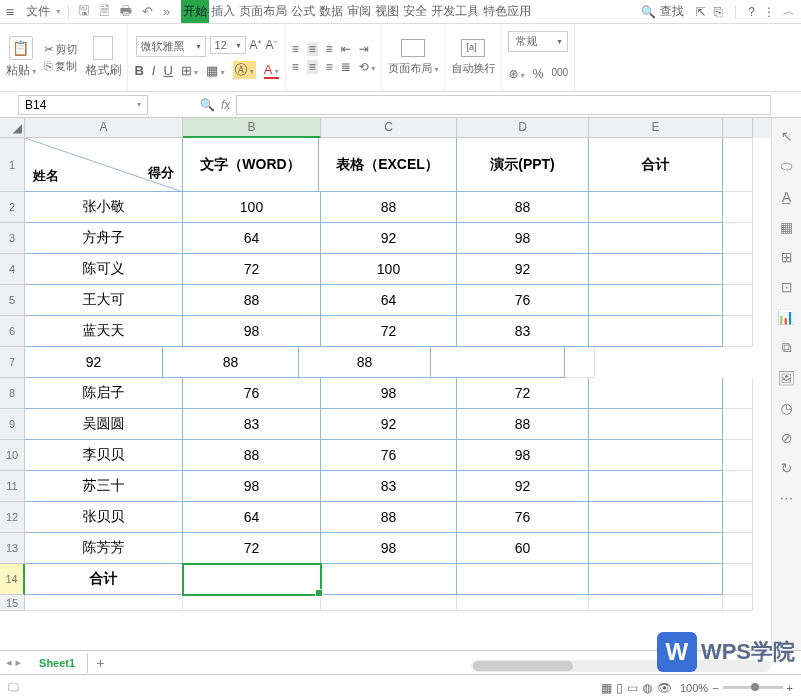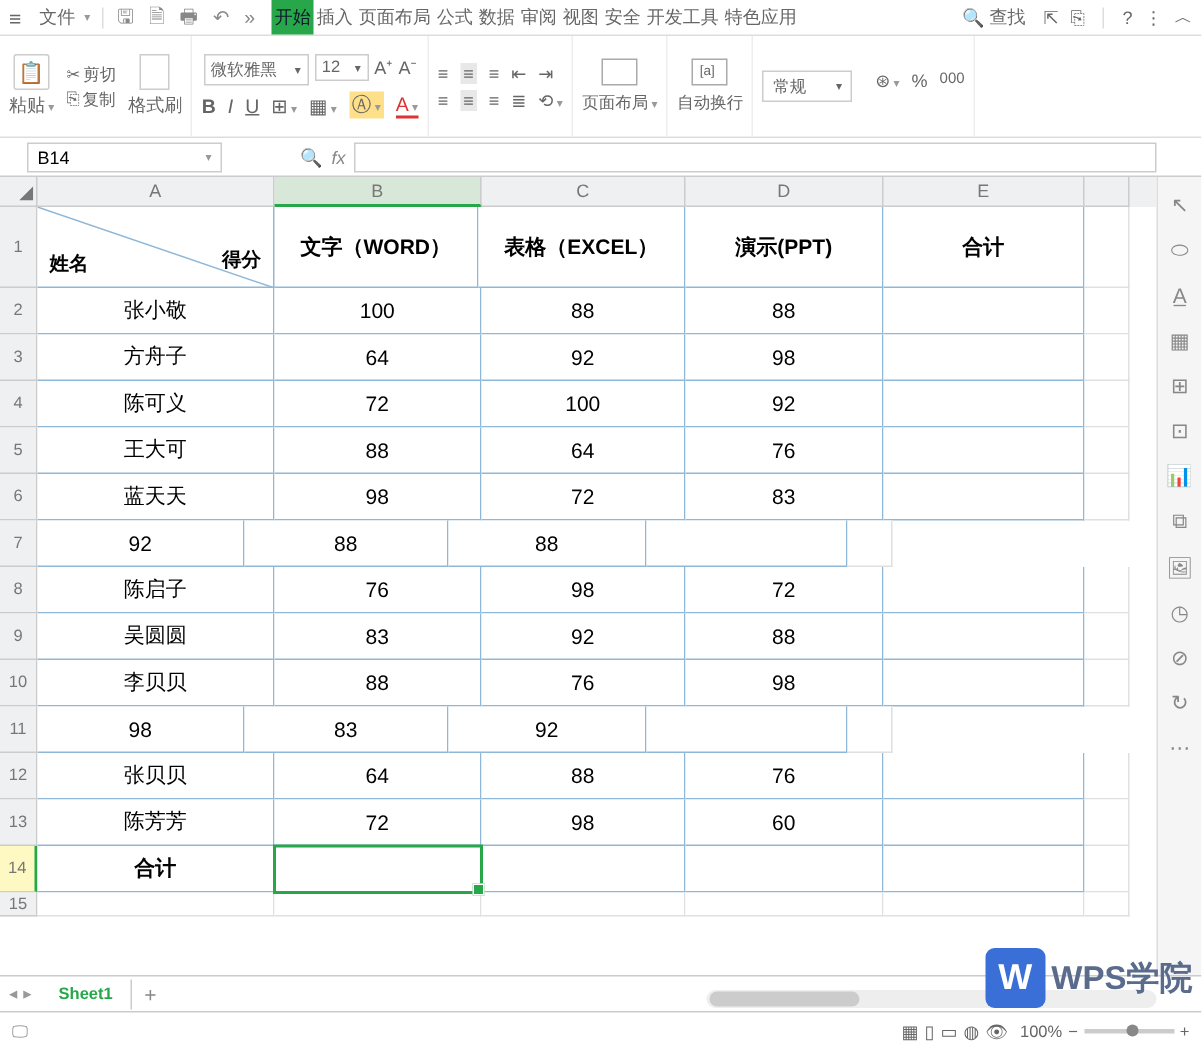--- a/index.html
+++ b/index.html
@@ -30,21 +30,21 @@
 .font-row { display: flex; align-items: flex-start; gap: 4px; margin-bottom: 4px; }
 .font-select { border: 1px solid #ccc; background: #fff; padding: 2px 4px; font-size: 11px; min-width: 70px; display:flex;justify-content:space-between;align-items:center;}
 .size-select { border: 1px solid #ccc; background: #fff; padding: 2px 4px; font-size: 11px; min-width: 36px; display:flex;justify-content:space-between;align-items:center;}
 .font-btns { display: flex; gap: 8px; font-size: 13px; align-items: center; }
 .format-btn { cursor: default; }
 .align-grid { display: flex; flex-direction: column; gap: 4px; }
 .align-row { display: flex; gap: 8px; font-size: 12px; }
 .lbl-with-arrow::after { content: " ▾"; font-size: 8px; color: #999; }
 .merge-block, .wrap-block { display: flex; flex-direction: column; align-items: center; font-size: 11px; gap: 4px;}
 .merge-icon, .wrap-icon { width: 24px; height: 18px; border: 1px solid #aaa; }
-.num-format { display: flex; flex-direction: row; gap: 15px; }
+.num-format { display: flex; flex-direction: column; gap: 15px; }
 .num-select { border: 1px solid #ccc; background: #fff; padding: 2px 6px; font-size: 11px; min-width: 60px; display:flex;justify-content:space-between;align-items:center;}
 .num-btns { display: flex; gap: 8px; font-size: 12px; }
 
 
 .formula-area { height: 26px; display: flex; align-items: center; border-bottom: 1px solid #ccc; font-size: 12px; }
 .name-box { width: 130px; border: 1px solid #ccc; margin: 2px 2px 2px 18px; padding: 2px 6px; display:flex;justify-content:space-between;align-items:center; background:#fff;}
 .fx-area { display: flex; align-items: center; gap: 6px; margin-left: 50px; color: #888; }
 .fx-input { flex: 1; border: 1px solid #ccc; margin: 2px 30px 2px 6px; height: 20px; background: #fff; }
 
 
@@ -348,20 +348,21 @@
           <div class="row-h">10</div>
           <div class="cell cA">李贝贝</div>
           <div class="cell cB">88</div>
           <div class="cell cC">76</div>
           <div class="cell cD">98</div>
           <div class="cell cE"></div>
           <div class="cell cF no-data-border"></div>
         </div>
         <div class="row data">
           <div class="row-h">11</div>
+          <div class="cell cA">苏三十</div>
           <div class="cell cB">98</div>
           <div class="cell cC">83</div>
           <div class="cell cD">92</div>
           <div class="cell cE"></div>
           <div class="cell cF no-data-border"></div>
         </div>
         <div class="row data">
           <div class="row-h">12</div>
           <div class="cell cA">张贝贝</div>
           <div class="cell cB">64</div>

